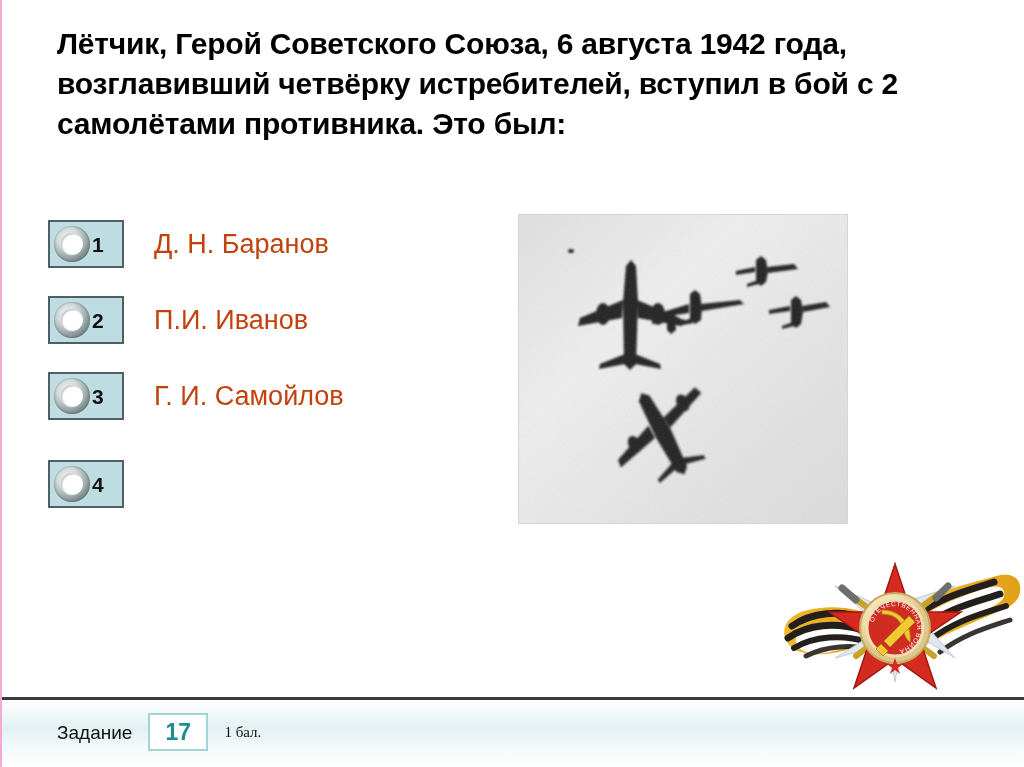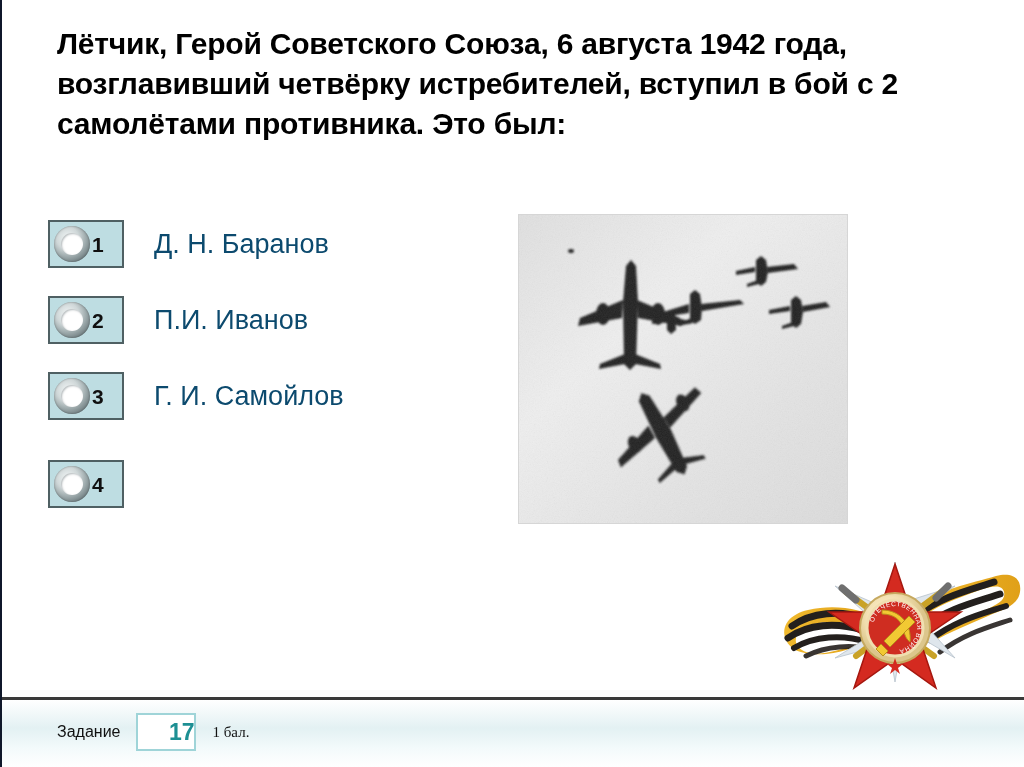--- a/index.html
+++ b/index.html
@@ -13,21 +13,21 @@
     background: #ffffff;
     font-family: "Liberation Sans", sans-serif;
     overflow: hidden;
   }
   .slide {
     position: relative;
     width: 1024px;
     height: 767px;
     background: #ffffff;
     box-sizing: border-box;
-    border-left: 2px solid #0f172a;
+    border-left: 2px solid #f9a8d4;
     overflow: hidden;
   }
 
   
   .question {
     position: absolute;
     left: 55px;
     top: 24px;
     width: 880px;
     font-size: 30px;
@@ -93,21 +93,21 @@
   .radio-num {
     font-size: 21px;
     font-weight: bold;
     color: #101010;
     margin-left: 2px;
     line-height: 1;
   }
 
   .option-label {
     font-size: 27px;
-    color: #0c4a6e;
+    color: #c2410c;
     margin-left: 30px;
     white-space: nowrap;
     line-height: 1;
   }
 
   
   .photo {
     position: absolute;
     left: 516px;
     top: 214px;
@@ -151,33 +151,33 @@
     background: linear-gradient(to bottom, #ffffff 0%, #e3f1f3 42%, #f3fafb 72%, #ffffff 100%);
   }
   .footer-inner {
     position: absolute;
     left: 55px;
     top: 13px;
     display: flex;
     align-items: center;
   }
   .footer-label {
-    font-size: 16px;
+    font-size: 19px;
     color: #111111;
     line-height: 1;
   }
   .task-number-box {
     margin-left: 16px;
     width: 56px;
     height: 34px;
     background: #ffffff;
     border: 2px solid #9fd4d8;
     display: flex;
     align-items: center;
-    justify-content: flex-end;
+    justify-content: center;
   }
   .task-number {
     font-size: 23px;
     font-weight: bold;
     color: #1d8f93;
     line-height: 1;
   }
   .footer-points {
     margin-left: 16px;
     font-size: 15px;

